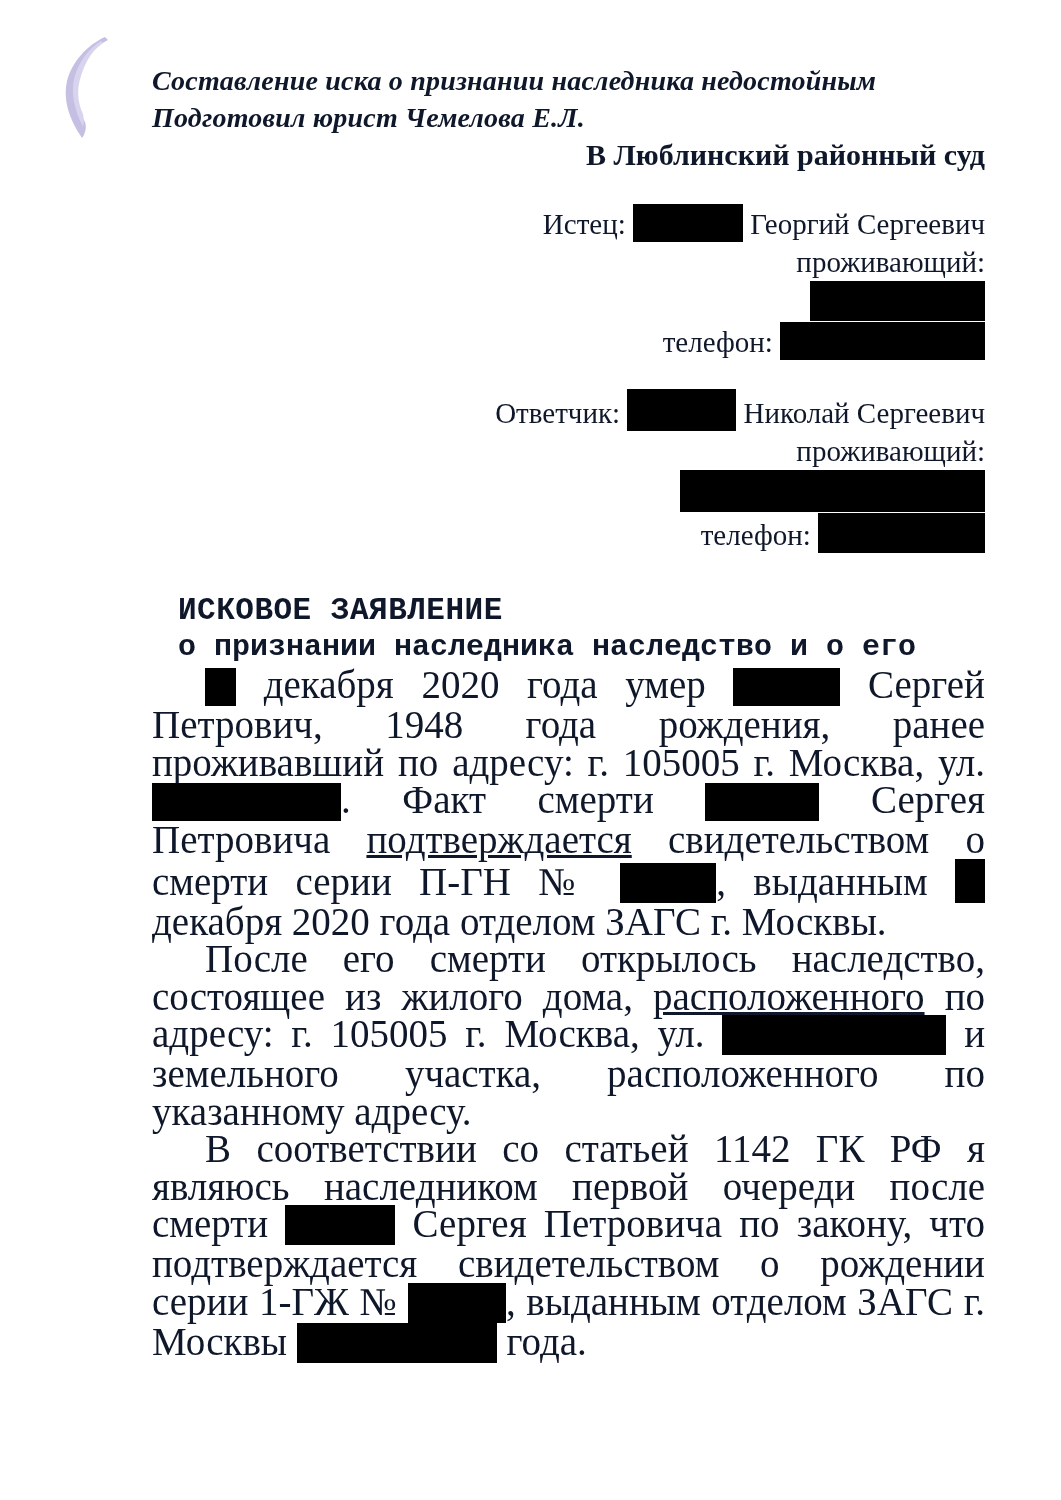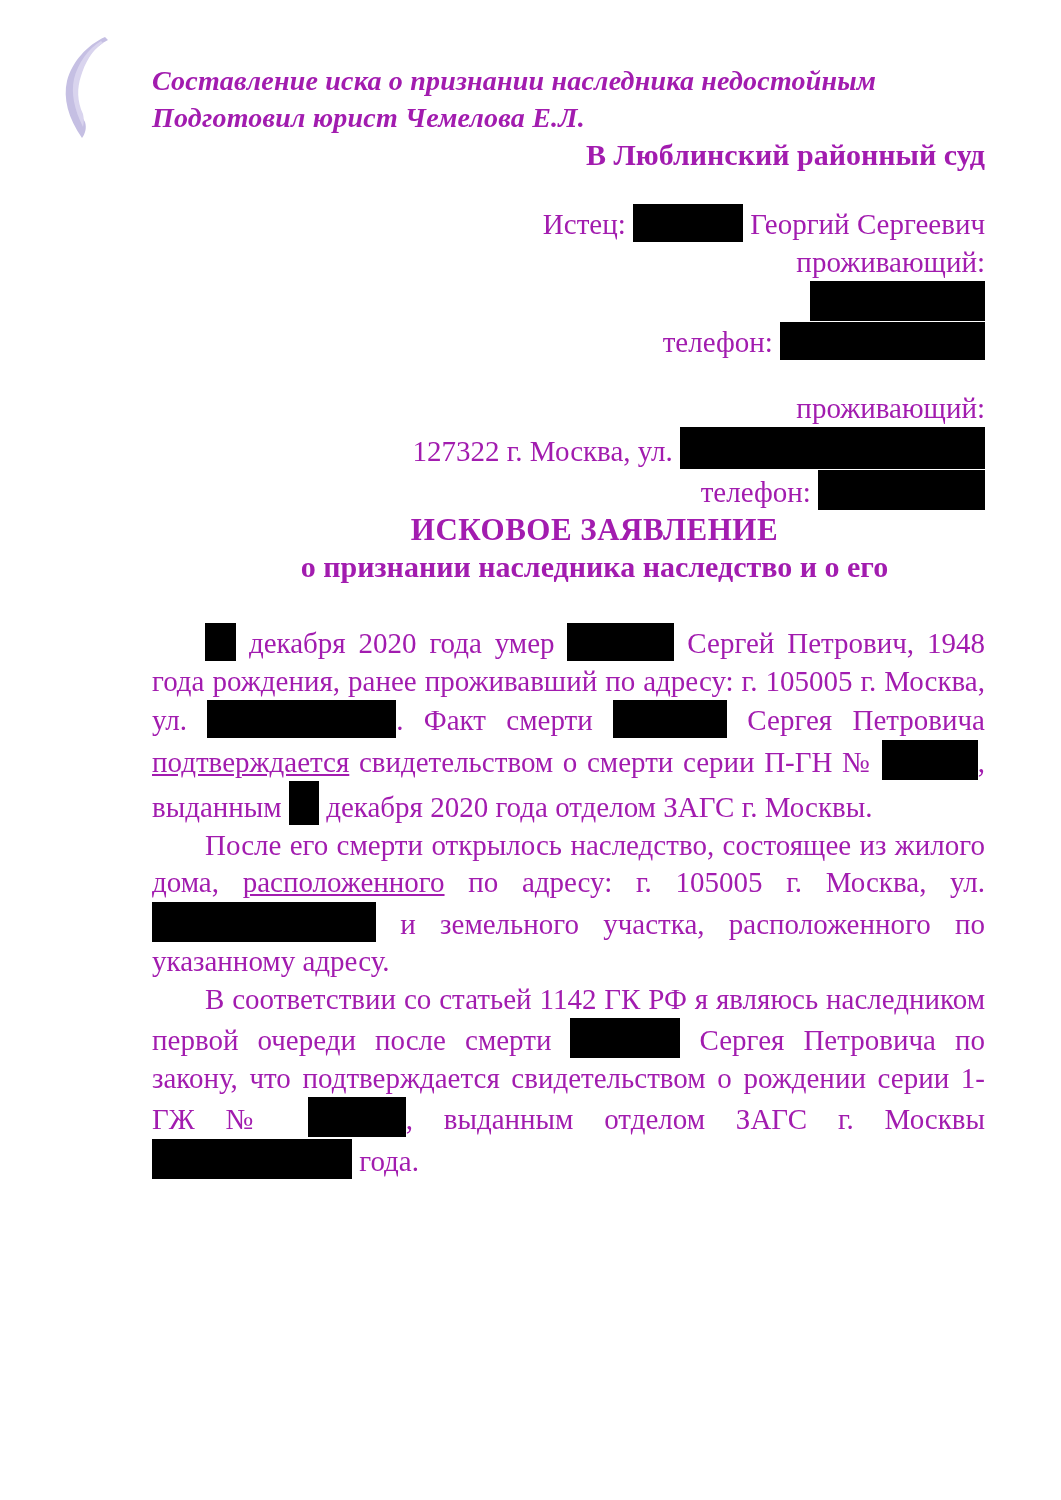--- a/index.html
+++ b/index.html
@@ -3,21 +3,21 @@
 <meta charset="utf-8">
 <style>
   html, body { margin: 0; padding: 0; background: #e8e8e8; }
   .page {
     position: relative;
     width: 1061px;
     height: 1500px;
     margin: 0 auto;
     background: #ffffff;
     font-family: "Liberation Serif", "DejaVu Serif", serif;
-    color: #a21caf;
+    color: #0f172a;
     overflow: hidden;
     box-sizing: border-box;
     padding: 62px 76px 0 152px;
   }
   .brush {
     position: absolute;
     left: 57px;
     top: 36px;
     width: 54px;
     height: 104px;
@@ -38,30 +38,30 @@
   .party {
     margin-top: 30px;
     text-align: right;
     font-size: 29px;
     line-height: 38px;
   }
   .party-rep { margin-top: 38px; }
   .party-def { margin-top: 28px; }
   .party-line { min-height: 38px; }
   .doc-title {
-    text-align: center;
+    margin-top: 38px;
     font-weight: bold;
     font-size: 30px;
     line-height: 37px;
     transform: translateX(26px);
+    font-family: Liberation Mono, monospace;
   }
   .doc-title .main-line { font-size: 31px; letter-spacing: 0.5px; }
   .doc-body {
-    margin-top: 38px;
-    font-size: 29px;
+    font-size: 39px;
     line-height: 37.5px;
     text-align: justify;
   }
   .doc-body p {
     margin: 0;
     text-indent: 53px;
   }
   .b { font-weight: normal; }
   .u { text-decoration: underline; }
   .redact {
@@ -89,22 +89,23 @@
 
   <div class="party party-plaintiff">
     <div class="party-line"><span class="b">Истец: </span><span class="redact" style="width: 110px; height: 38px;"></span><span> Георгий Сергеевич</span></div>
     <div class="party-line"><span>проживающий:</span></div>
     <div class="party-line"><span class="redact" style="width: 175px; height: 40px;"></span></div>
     <div class="party-line"><span>телефон: </span><span class="redact" style="width: 205px; height: 38px;"></span></div>
   </div>
 
 
   <div class="party party-def">
+    <div class="party-line"><span class="b">Ответчик: </span><span class="redact" style="width: 109px; height: 42px;"></span><span> Николай Сергеевич</span></div>
     <div class="party-line"><span>проживающий:</span></div>
-    <div class="party-line"><span>127322 г. Москва, ул. </span><span class="redact" style="width: 305px; height: 42px;"></span></div>
+    <div class="party-line"><span class="redact" style="width: 305px; height: 42px;"></span></div>
     <div class="party-line"><span>телефон: </span><span class="redact" style="width: 167px; height: 40px;"></span></div>
   </div>
 
   <div class="doc-title">
     <div class="main-line">ИСКОВОЕ ЗАЯВЛЕНИЕ</div>
     <div>о признании наследника наследство и о его</div>
   </div>
 
   <div class="doc-body">
     <p><span class="redact" style="width: 31px; height: 38px;"></span><span> декабря 2020 года умер </span><span class="redact" style="width: 107px; height: 38px;"></span><span> Сергей Петрович, 1948 года рождения, ранее проживавший по адресу: г. 105005 г. Москва, ул. </span><span class="redact" style="width: 189px; height: 38px;"></span><span>. Факт смерти </span><span class="redact" style="width: 114px; height: 38px;"></span><span> Сергея Петровича </span><span class="u">подтверждается</span><span> свидетельством о смерти серии П-ГН № </span><span class="redact" style="width: 96px; height: 40px;"></span><span>, выданным </span><span class="redact" style="width: 30px; height: 44px;"></span><span> декабря 2020 года отделом ЗАГС г. Москвы.</span></p>

